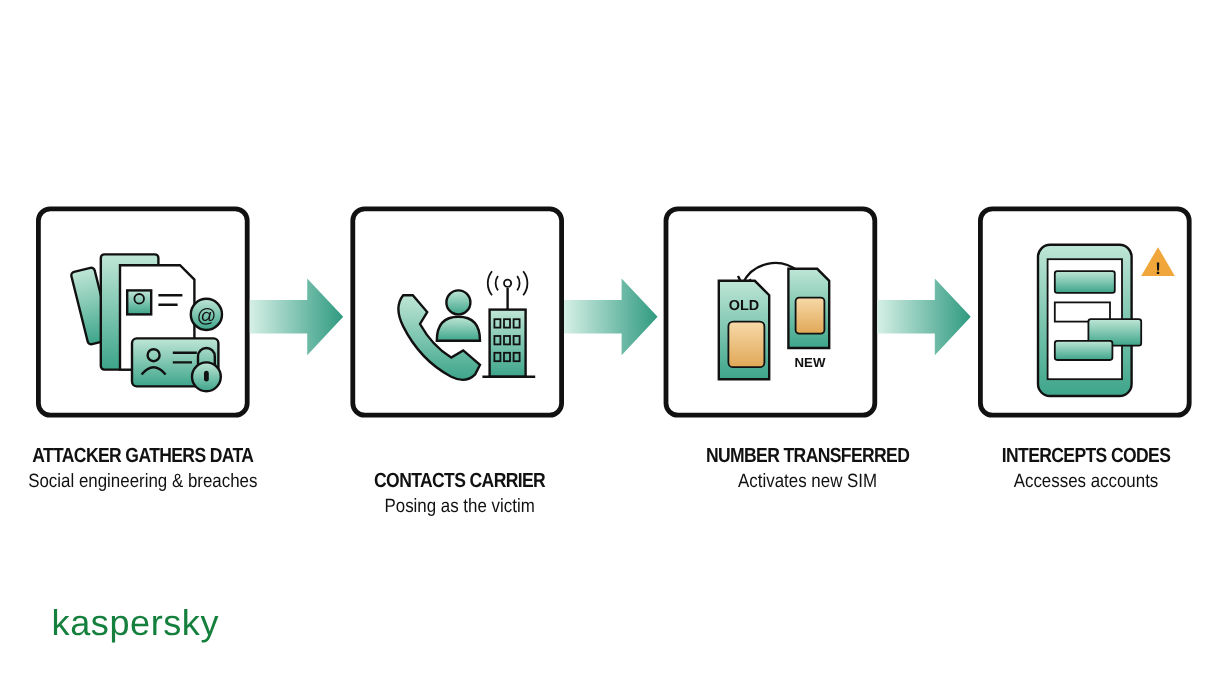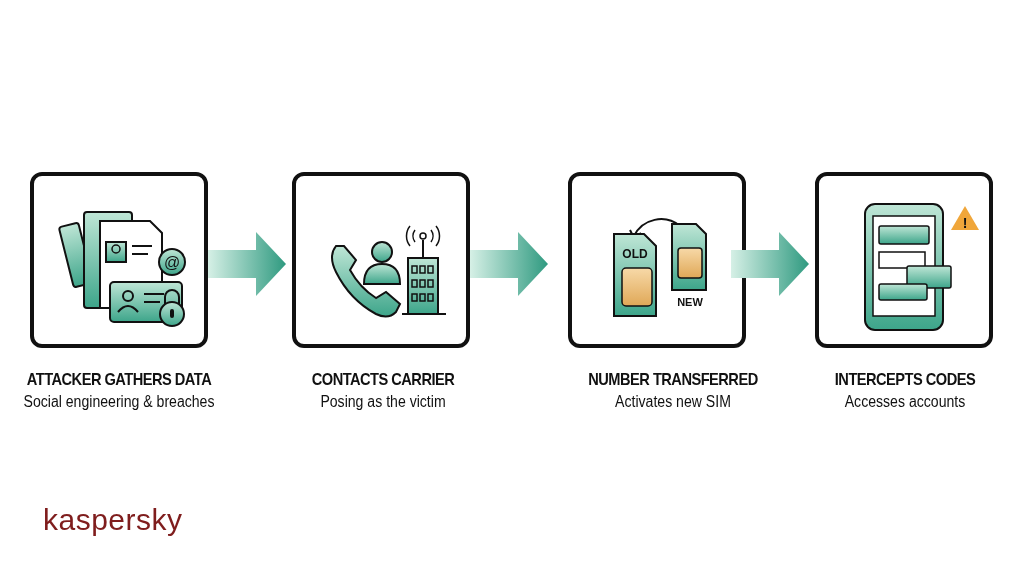--- a/index.html
+++ b/index.html
@@ -3,21 +3,21 @@
 <meta charset="utf-8">
 <style>
   html,body{margin:0;padding:0;}
   body{width:1024px;height:576px;background:#ffffff;position:relative;overflow:hidden;font-family:"Liberation Sans",sans-serif;}
   .step{position:absolute;top:172px;width:178px;height:176px;box-sizing:border-box;border:4px solid #111;border-radius:12px;background:#fff;}
   .step svg{position:absolute;left:0;top:0;width:170px;height:168px;}
   .arrow{position:absolute;top:232px;width:78px;height:64px;}
   .label{position:absolute;top:370px;width:260px;text-align:center;color:#111;}
   .label .t{font-family:"Liberation Sans",sans-serif;font-weight:bold;font-size:17px;letter-spacing:-0.6px;transform:scaleX(0.86);display:block;}
   .label .s{font-size:16px;margin-top:3px;display:block;transform:scaleX(0.88);}
-  .logo{position:absolute;left:43px;top:503px;font-size:30px;color:#7f1d1d;font-weight:normal;letter-spacing:0.5px;}
+  .logo{position:absolute;left:43px;top:503px;font-size:30px;color:#15803d;font-weight:normal;letter-spacing:0.5px;}
 </style>
 </head>
 <body>
 
 <svg width="0" height="0" style="position:absolute">
   <defs>
     <linearGradient id="g" x1="0" y1="0" x2="0" y2="1">
         <stop offset="0" stop-color="#bfe6d6"></stop>
         <stop offset="1" stop-color="#3da58a"></stop>
       </linearGradient>
@@ -79,21 +79,21 @@
         <rect x="124" y="118" width="5" height="7"></rect>
         <rect x="132" y="118" width="5" height="7"></rect>
     </g>
   </svg>
 </div>
 
 <svg class="arrow" style="left:470px;" viewBox="0 0 78 64">
   <path d="M0 18 h48 v-18 l30 32 l-30 32 v-18 h-48z" fill="url(#ga)"></path>
 </svg>
 
-<div class="step" style="left:553px;margin-left:15px;">
+<div class="step" style="left:553px;">
   <svg viewBox="0 0 170 168">
     <path d="M108 50 a30 30 0 0 0 -46 10" fill="none" stroke="#111" stroke-width="2"></path>
     <path d="M58 54 l4 8 l7 -5" fill="none" stroke="#111" stroke-width="2"></path>
     <path d="M42 58 h30 l12 12 v70 h-42z" fill="url(#g)" stroke="#111" stroke-width="2"></path>
     <text x="63" y="82" text-anchor="middle" font-size="12" font-weight="bold" font-family="Liberation Sans" fill="#111">OLD</text>
     <rect x="50" y="92" width="30" height="38" rx="4" fill="url(#chip)" stroke="#111" stroke-width="1.5"></rect>
     <path d="M100 48 h24 l10 10 v56 h-34z" fill="url(#g)" stroke="#111" stroke-width="2"></path>
     <rect x="106" y="72" width="24" height="30" rx="3" fill="url(#chip)" stroke="#111" stroke-width="1.5"></rect>
     <text x="118" y="130" text-anchor="middle" font-size="11" font-weight="bold" font-family="Liberation Sans" fill="#111">NEW</text>
   </svg>
@@ -113,21 +113,21 @@
     <rect x="60" y="108" width="48" height="16" rx="2" fill="url(#g)" stroke="#111" stroke-width="1.5"></rect>
     <path d="M146 30 l14 24 h-28z" fill="#f0a63a"></path>
     <text x="146" y="52" text-anchor="middle" font-size="14" font-weight="bold" font-family="Liberation Sans" fill="#111">!</text>
   </svg>
 </div>
 
 <div class="label" style="left:-11px;">
   <span class="t">ATTACKER GATHERS DATA</span>
   <span class="s">Social engineering &amp; breaches</span>
 </div>
-<div class="label" style="left:253px;">
+<div class="label" style="left:253px;margin-top:21px;">
   <span class="t">CONTACTS CARRIER</span>
   <span class="s">Posing as the victim</span>
 </div>
 <div class="label" style="left:543px;">
   <span class="t">NUMBER TRANSFERRED</span>
   <span class="s">Activates new SIM</span>
 </div>
 <div class="label" style="left:775px;">
   <span class="t">INTERCEPTS CODES</span>
   <span class="s">Accesses accounts</span>

